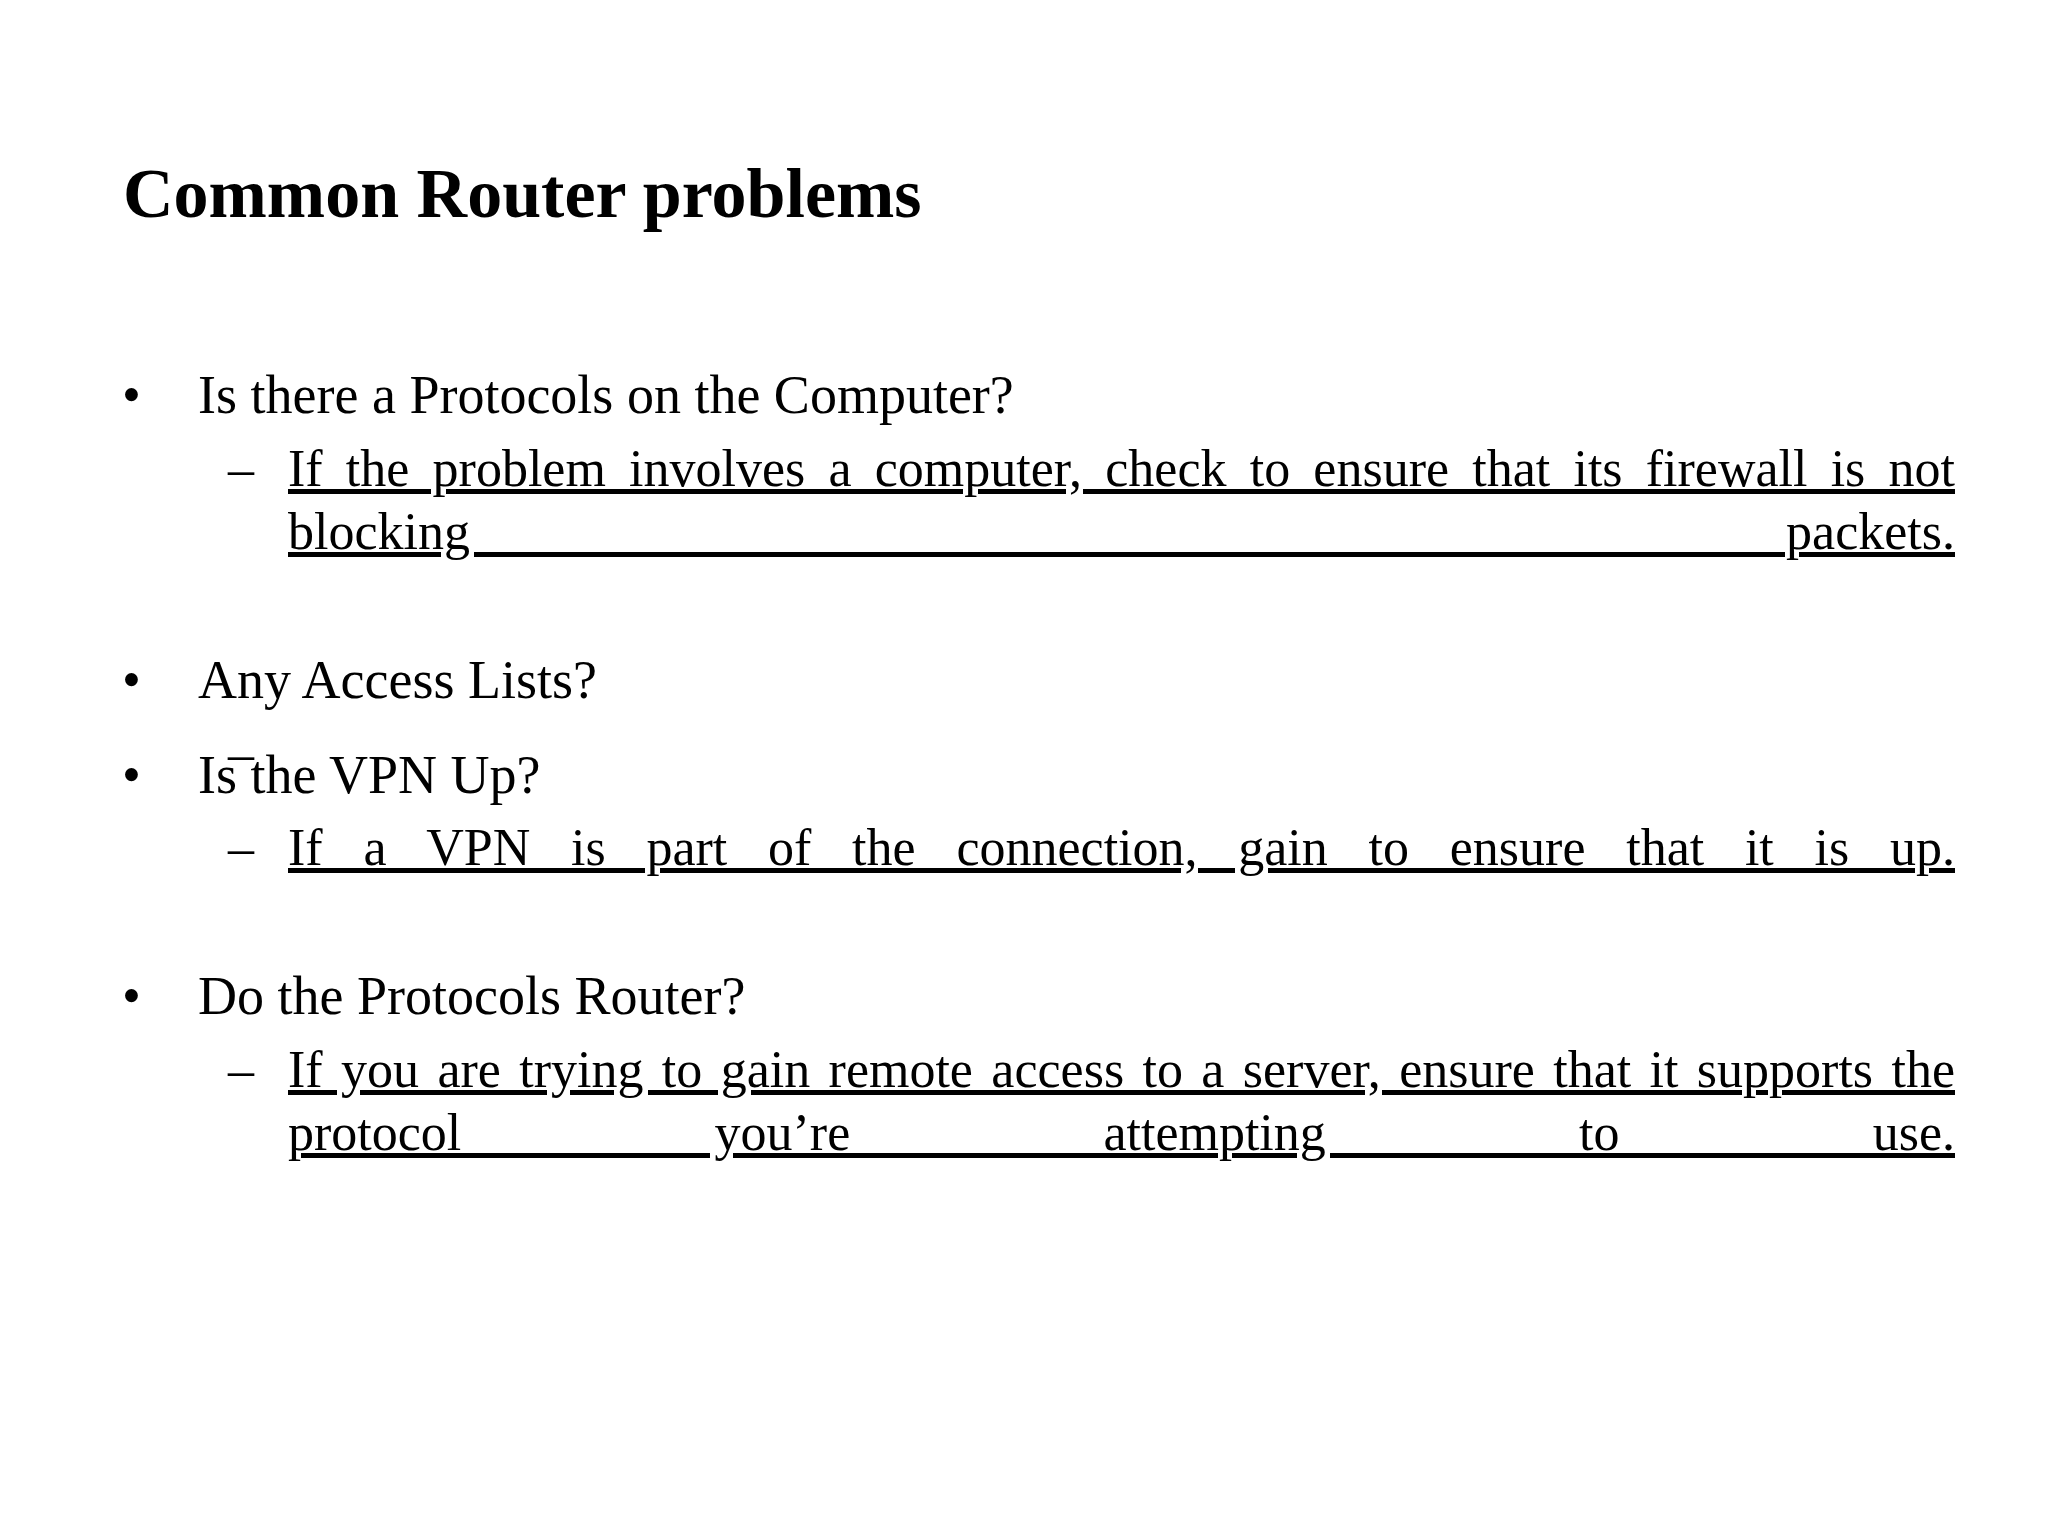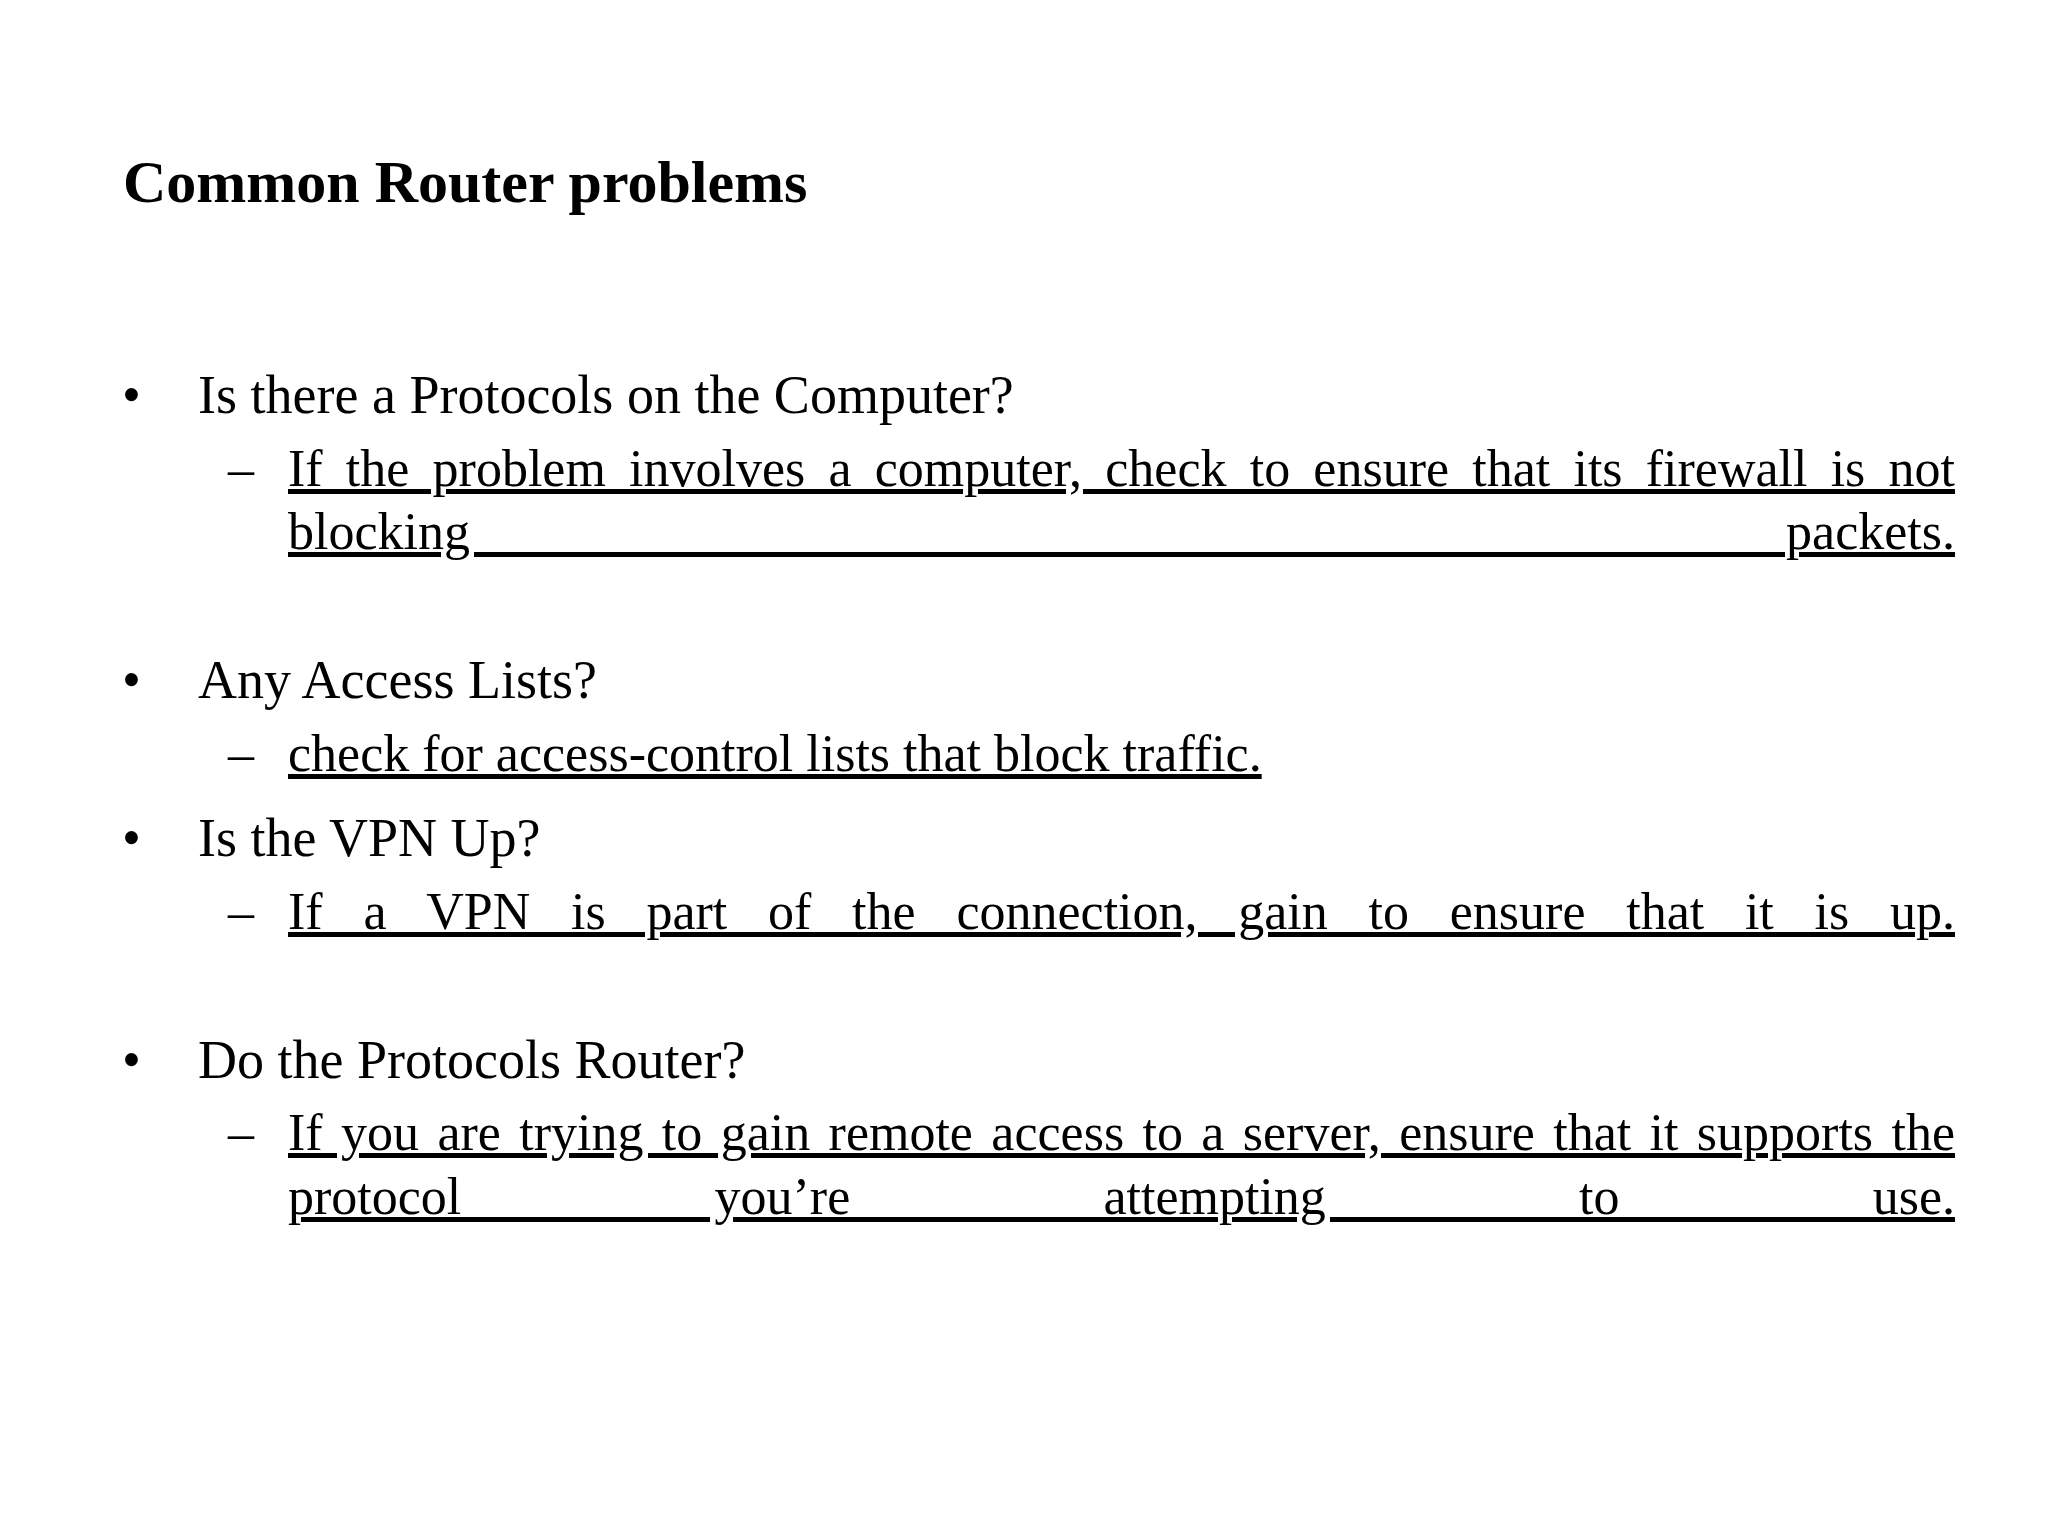--- a/index.html
+++ b/index.html
@@ -20,21 +20,21 @@
     overflow: hidden;
     box-sizing: border-box;
   }
 
   
   #slide-title {
     position: absolute;
     left: 123px;
     top: 112px;
     width: 1820px;
-    font-size: 60px;
+    font-size: 70px;
     font-weight: bold;
     line-height: 1.0;
     letter-spacing: 0px;
     color: #000000;
     white-space: nowrap;
   }
 
   
   #body-content {
     position: absolute;
@@ -126,21 +126,20 @@
 
     <div class="spacer-group"></div>
 
     <div class="bullet-group">
       <div class="lvl1">
         <span class="marker">•</span>
         <span class="text">Any Access Lists?</span>
       </div>
       <div class="lvl2">
         <span class="marker">–</span>
-        <span class="text">check for access-control lists that block traffic.</span>
       </div>
     </div>
 
     <div class="spacer-group"></div>
 
     <div class="bullet-group">
       <div class="lvl1">
         <span class="marker">•</span>
         <span class="text">Is the VPN Up?</span>
       </div>

